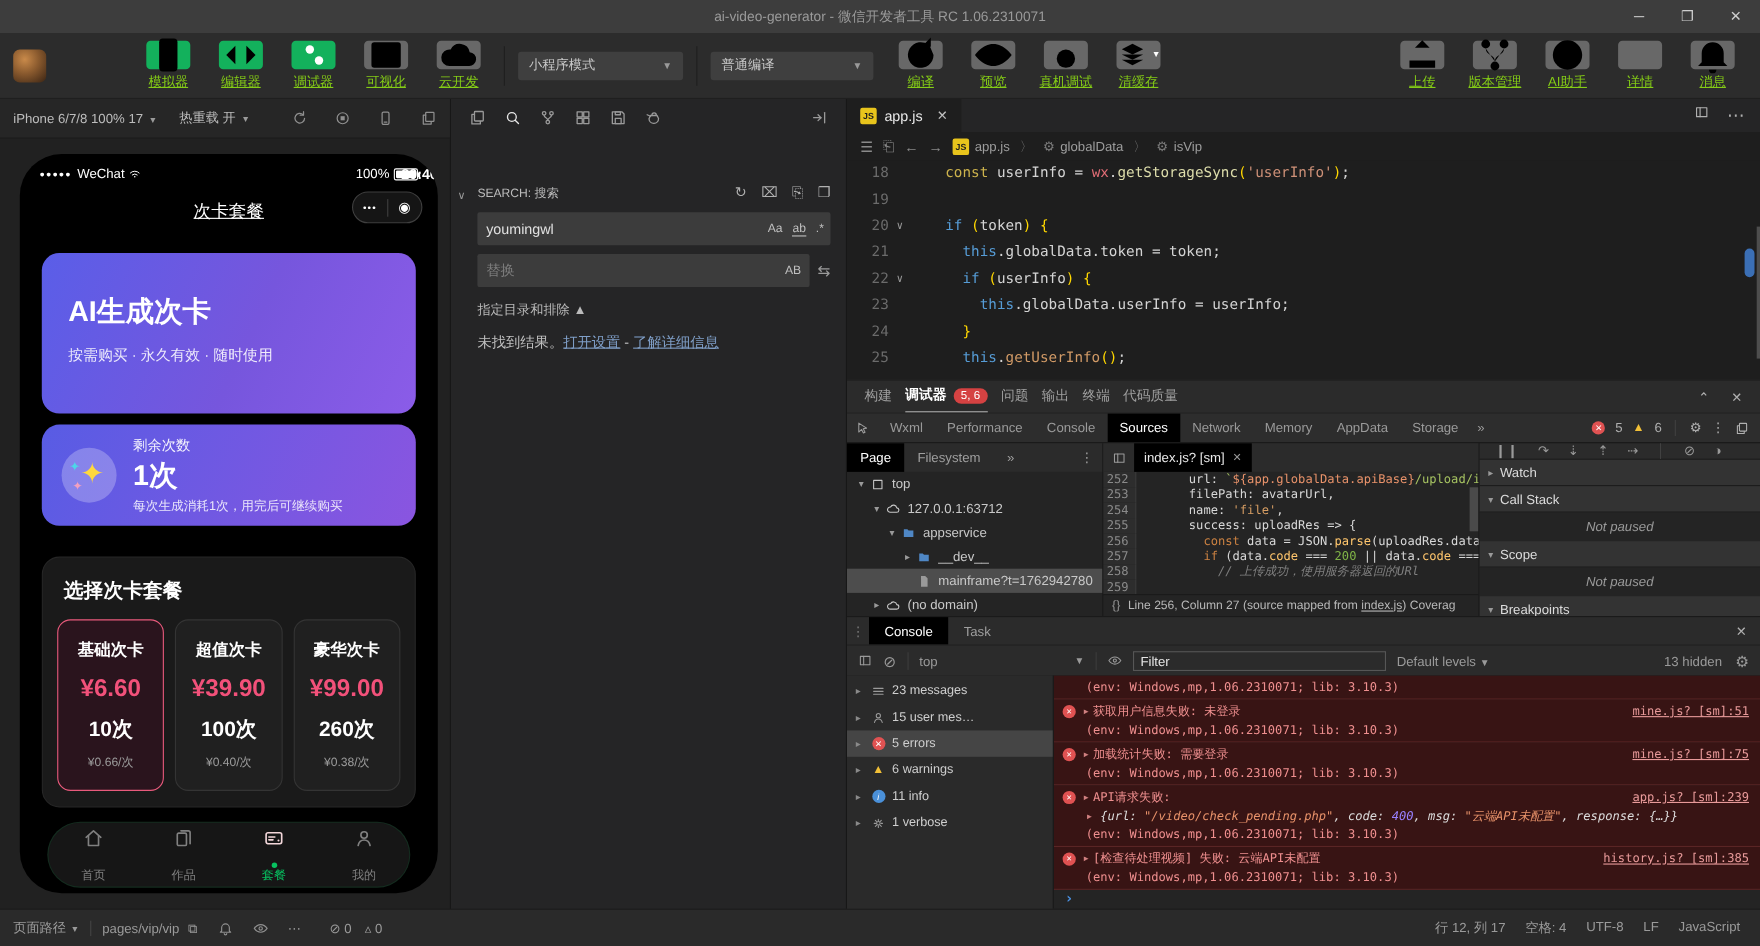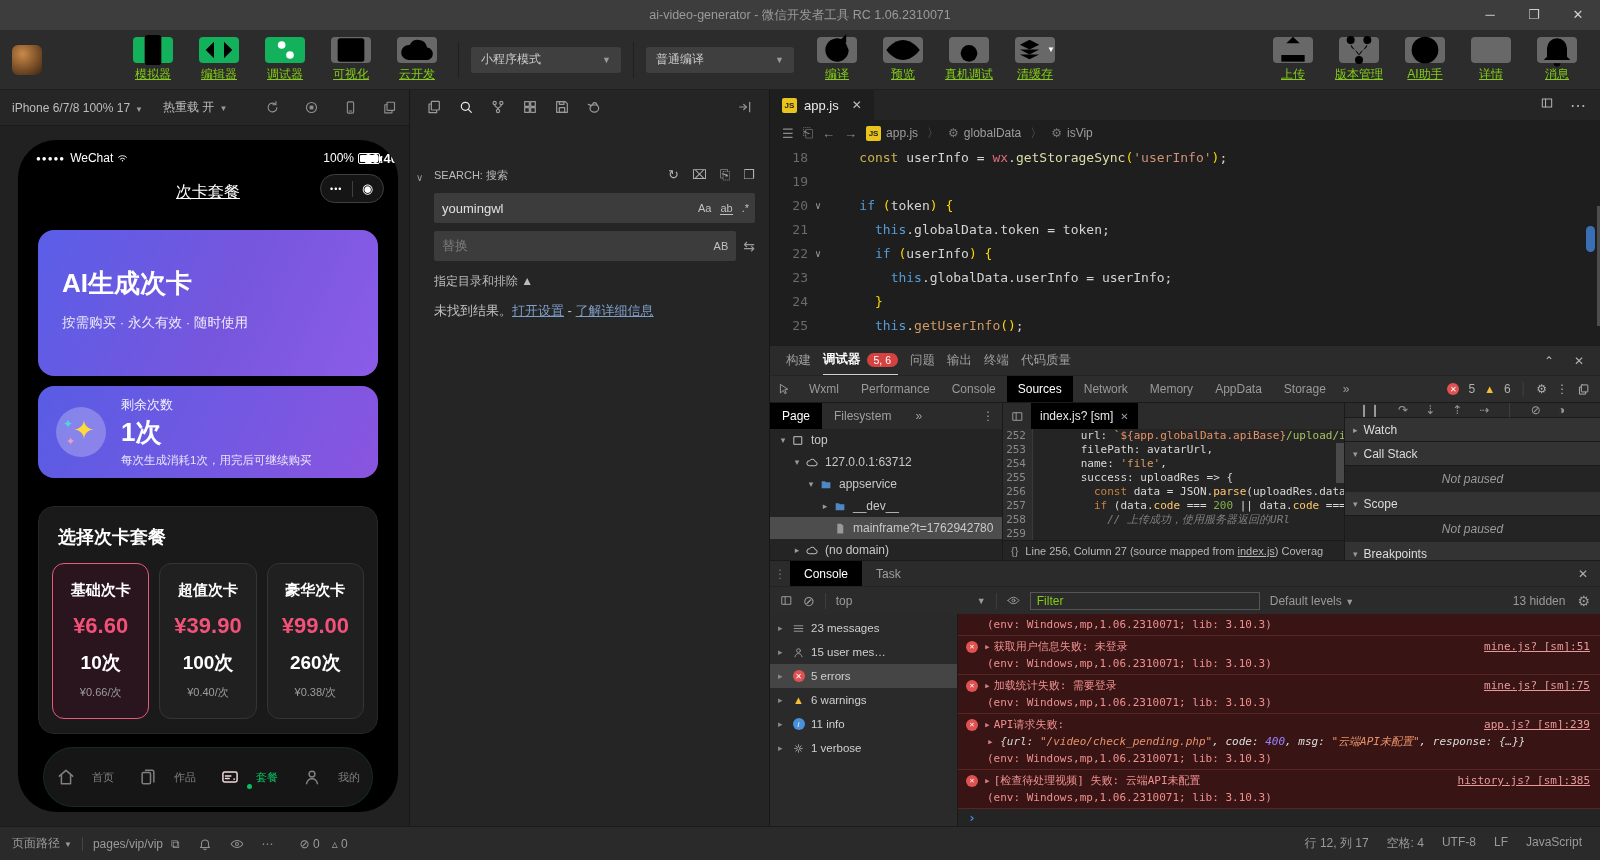--- a/index.html
+++ b/index.html
@@ -87,21 +87,21 @@
   .pkg { flex:1; height:156px; border-radius:12px; background:#202020; border:1px solid #343434;
     text-align:center; cursor:pointer; }
   .pkg.sel { background:#2a141d; border-color:#e85a7c; }
   .pkg .nm { font-size:15px; font-weight:bold; margin-top:17px; }
   .pkg .pr { font-size:22px; font-weight:bold; color:#f2517a; margin-top:13px; }
   .pkg .ct { font-size:19px; font-weight:bold; margin-top:11px; }
   .pkg .un { font-size:11px; color:#9c9c9c; margin-top:9px; }
 
   .ptabbar { margin:14px 26px 0; height:58px; border-radius:30px; background:#161616;
     box-shadow:0 0 0 1px rgba(90,200,140,.22); display:flex; }
-  .ptab { flex:1; display:flex; flex-direction:row; align-items:center; justify-content:center;
+  .ptab { flex:1; display:flex; flex-direction:column; align-items:center; justify-content:center;
     gap:16px; color:#808080; font-size:11px; cursor:pointer; position:relative; }
   .ptab .ic { width:20px; height:20px; }
   .ptab.on { color:#07c160; }
   .ptab.on .ic { color:#f3d7da; }
   .ptab.on .gdot { width:5px; height:5px; border-radius:50%; background:#07c160; position:absolute; bottom:17px; }
 
   
   .searchp { width:360px; background:#252526; border-right:1px solid #171717; font-size:12px; color:#bcbcbc; }
   .acts { height:34px; display:flex; align-items:center; padding:0 8px; color:#9a9a9a; }
   .acts .ic { width:16px; height:16px; margin:0 8px; cursor:pointer; }
@@ -211,21 +211,21 @@
     align-items:center; font-size:12px; color:#9f9f9f; }
   .conshdr .grip { width:20px; text-align:center; color:#7a7a7a; }
   .conshdr .tab { padding:0 14px; line-height:26px; cursor:pointer; }
   .conshdr .tab.on { background:#000; color:#fff; }
   .conshdr .x { margin-left:auto; margin-right:12px; color:#b0b0b0; cursor:pointer; }
   .constb { height:28px; background:#2b2b2b; border-top:1px solid #232323; display:flex;
     align-items:center; gap:10px; padding:0 10px; font-size:12px; color:#9a9a9a; }
   .constb .ic { width:13px; height:13px; }
   .ctxdd { width:150px; display:flex; align-items:center; cursor:pointer; }
   .ctxdd .caret { margin-left:auto; font-size:9px; }
-  .filter { width:230px; height:18px; border:1px solid #565656; color:#84cc16; display:flex;
+  .filter { width:230px; height:18px; border:1px solid #565656; color:#e5e5e5; display:flex;
     align-items:center; padding:0 6px; font-size:12px; }
   .constb .sep { width:1px; height:16px; background:#3d3d3d; }
   .constb .rt { margin-left:auto; display:flex; align-items:center; gap:12px; }
   .consbody { flex:1; display:flex; min-height:0; background:#242424; }
   .conslist { width:188px; background:#2a2a2a; border-right:1px solid #1a1a1a; padding-top:2px; flex-shrink:0; }
   .clrow { height:24px; display:flex; align-items:center; gap:6px; padding-left:8px;
     font-size:11.5px; color:#cfcfcf; cursor:pointer; }
   .clrow.sel { background:#454545; }
   .clrow .arr { color:#8a8a8a; font-size:9px; width:8px; }
   .clicon { width:13px; height:13px; display:flex; align-items:center; justify-content:center; flex-shrink:0; }

